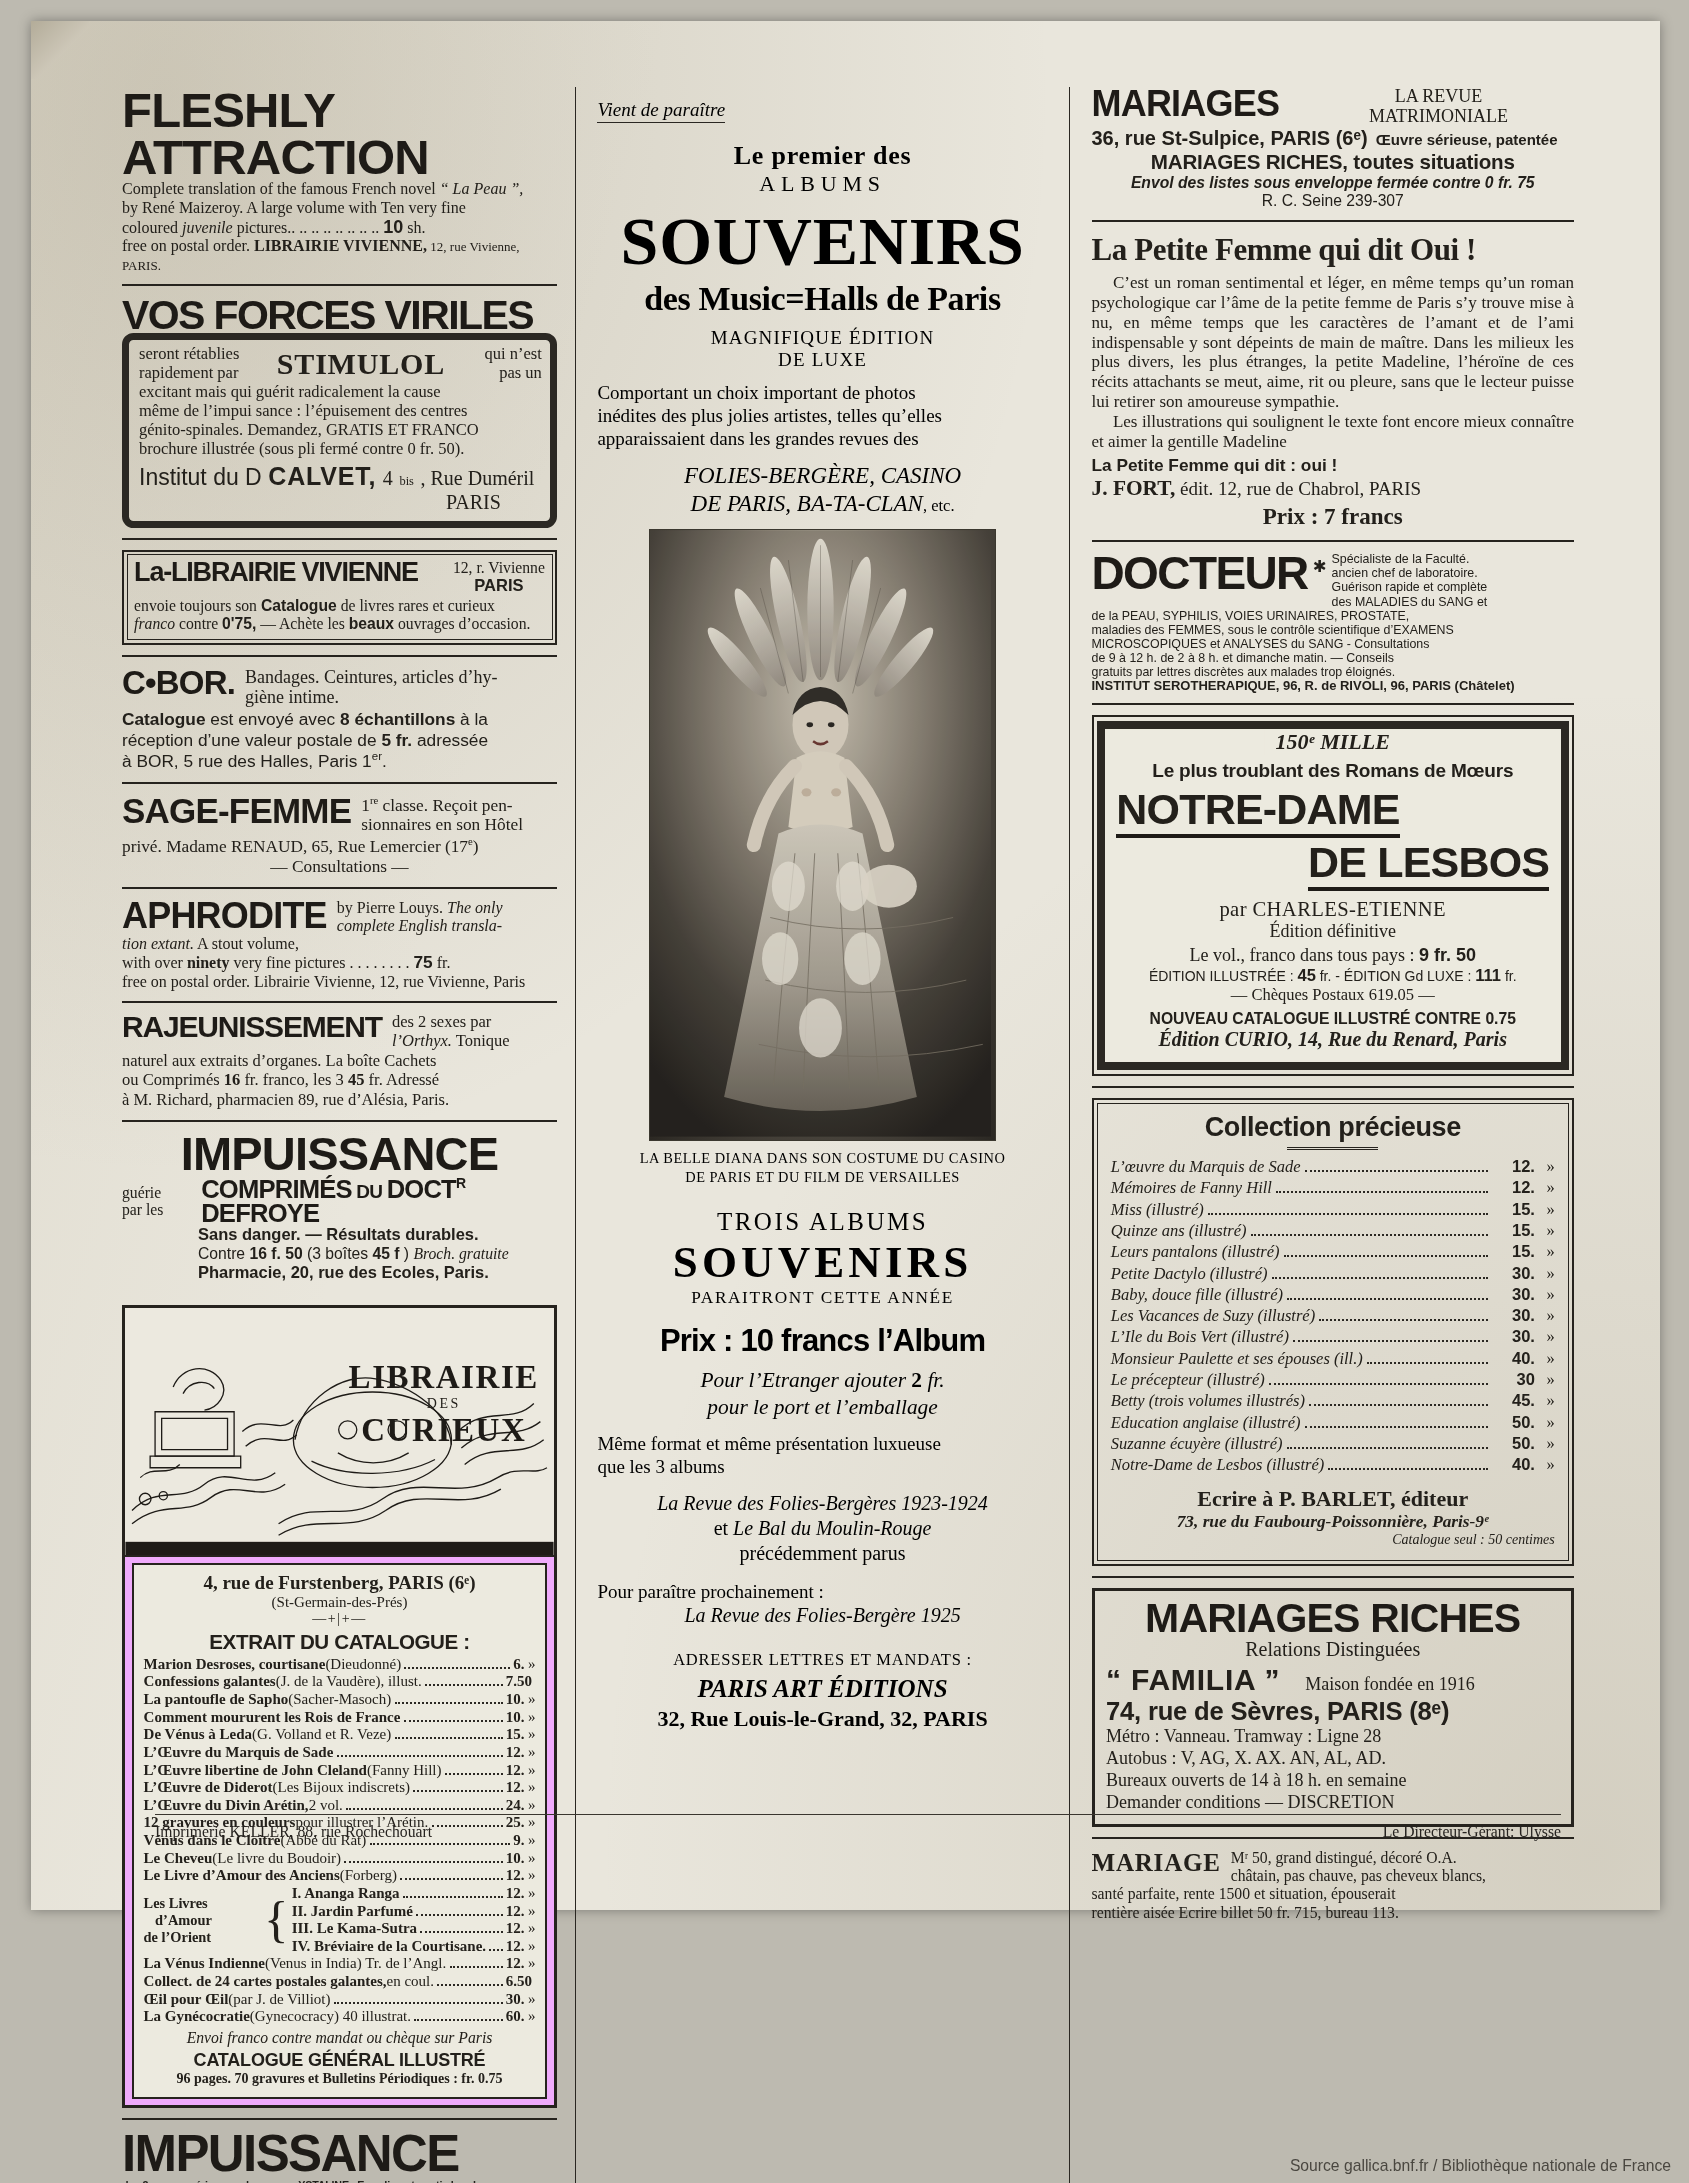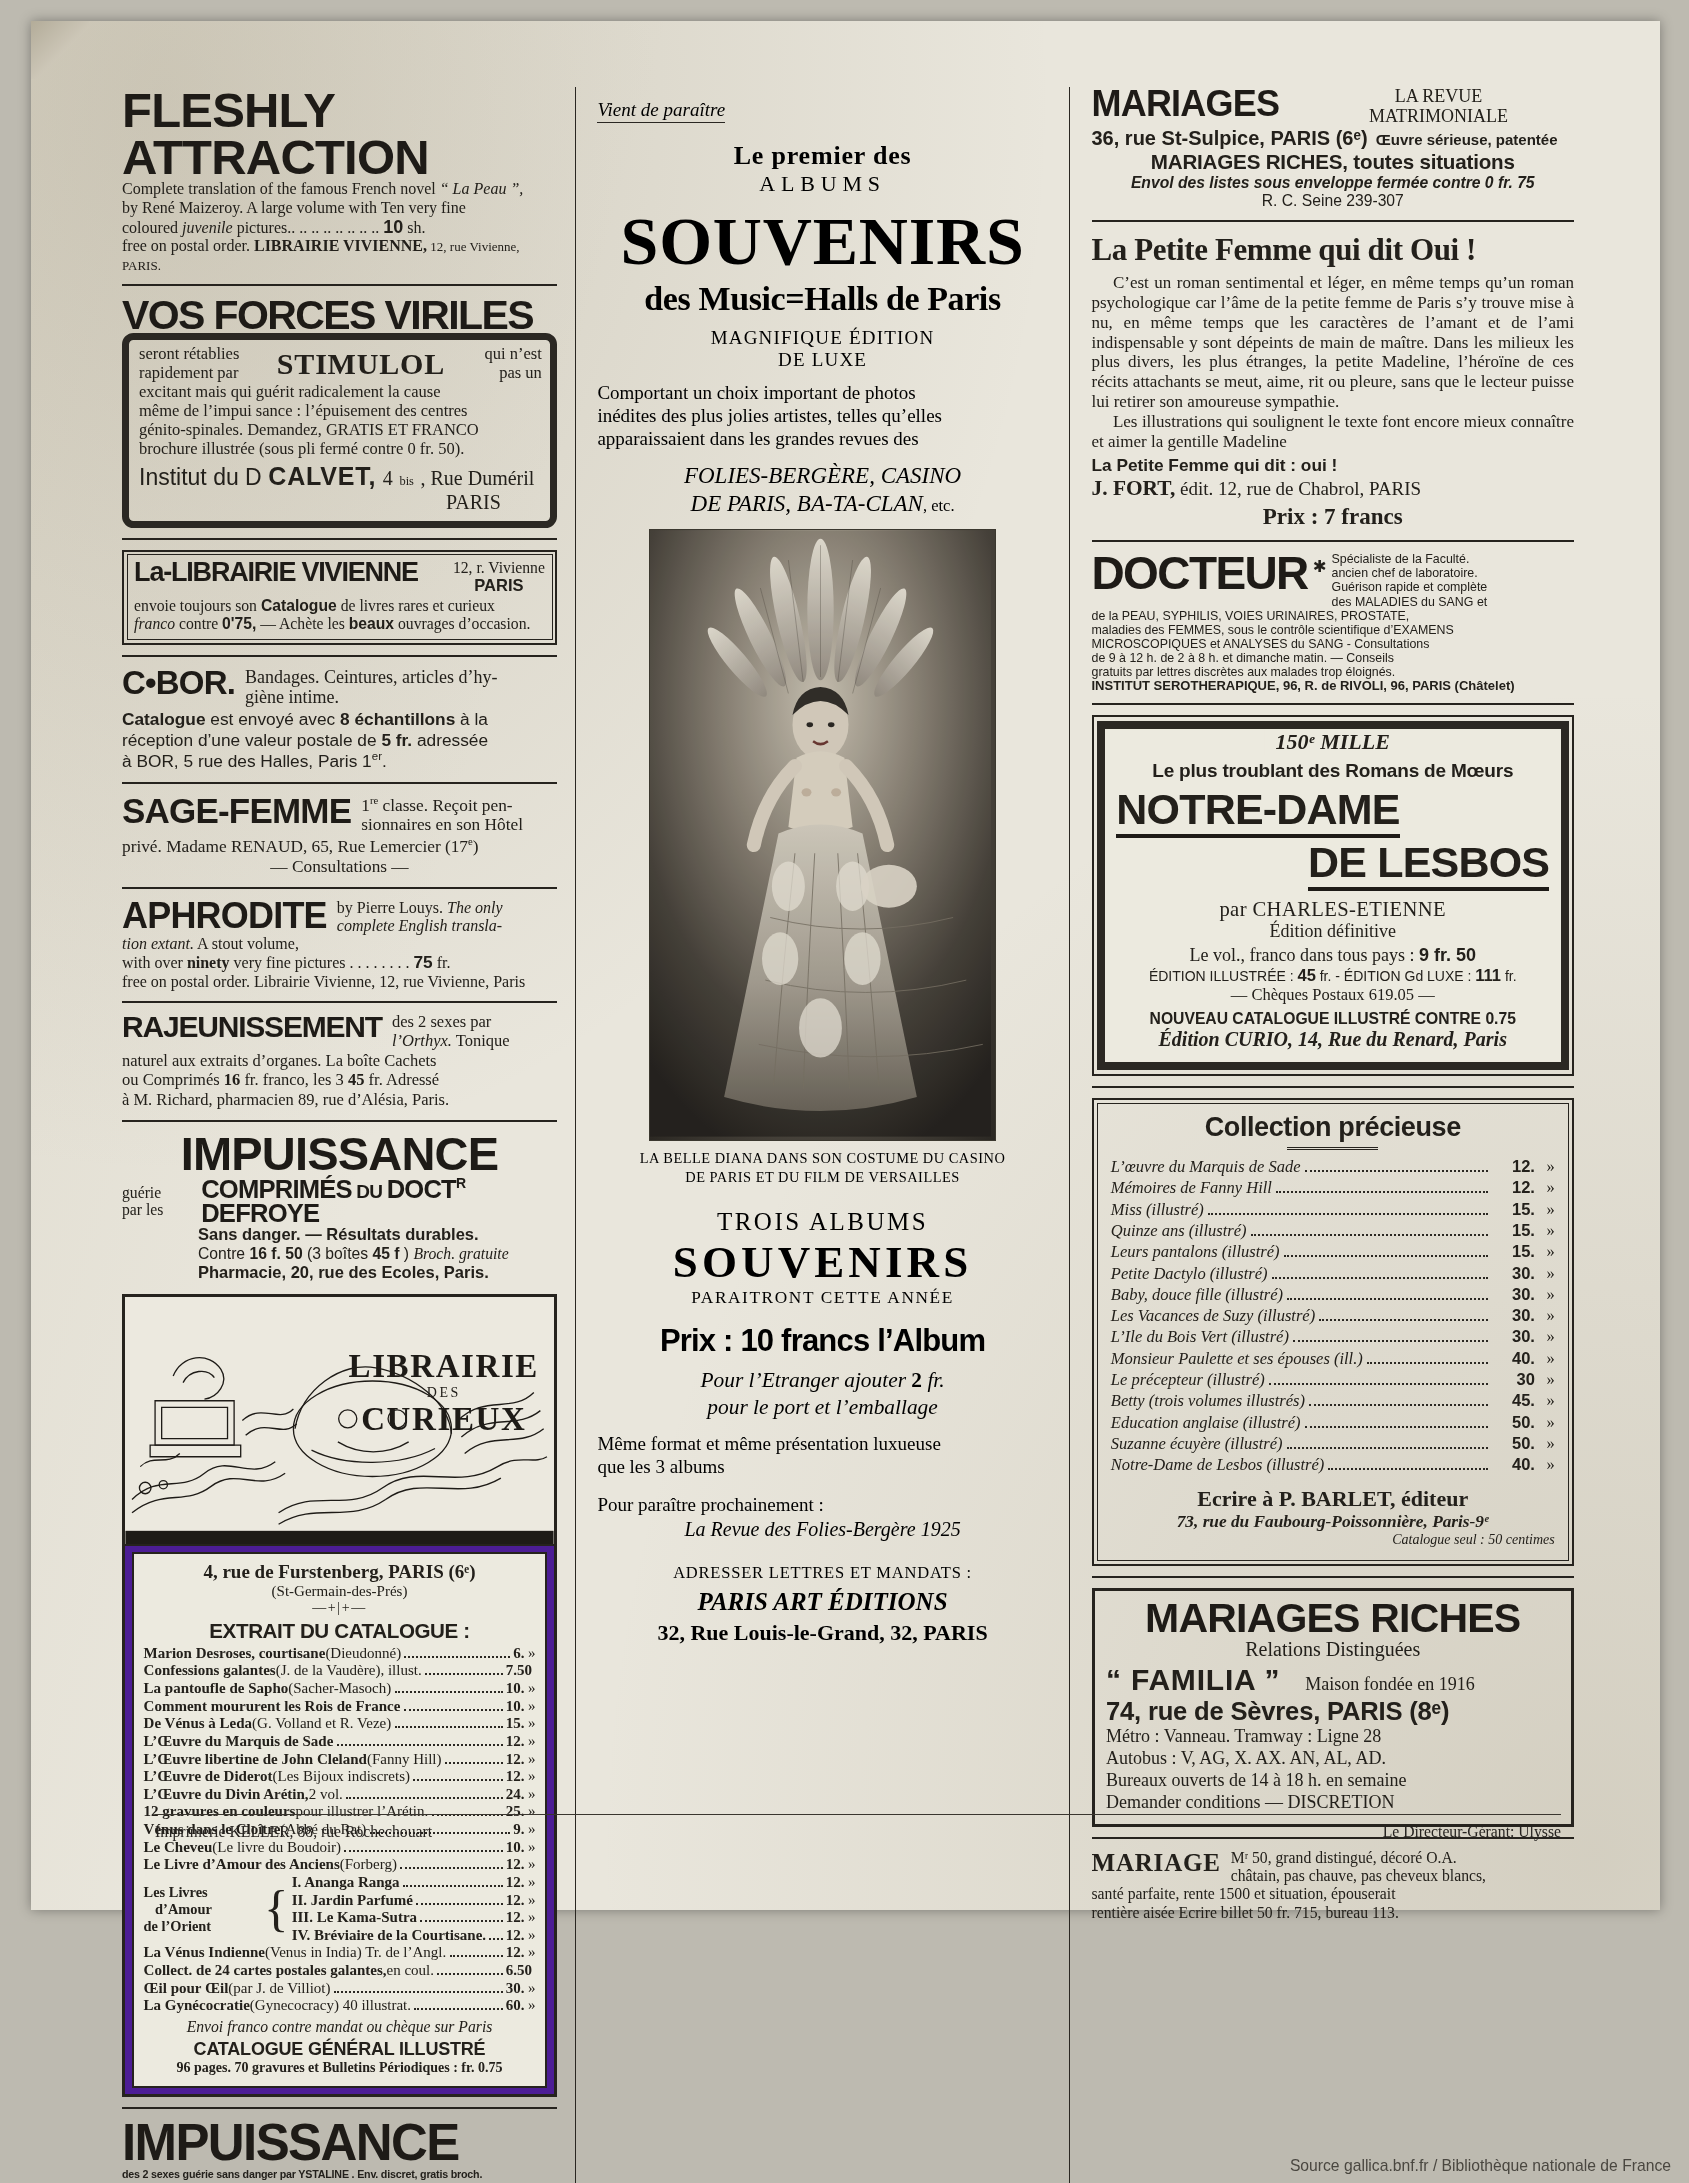--- a/index.html
+++ b/index.html
@@ -53,21 +53,21 @@
   .h-aph{font-size:36px;letter-spacing:-0.8px;}
   .h-raj{font-size:30px;letter-spacing:-1.2px;}
   .h-imp{font-size:47px;letter-spacing:-0.8px;}
   .h-imp2{font-size:51px;letter-spacing:-1.6px;}
   .h-comp{font-size:25.6px;letter-spacing:-0.8px;}
 
   .flow{overflow:hidden;}
   .flow .lead{float:left;margin-right:10px;}
 
   
-  .curieux{border:3.3px solid #26231e;margin-top:11px;background:#4c1d95;}
+  .curieux{border:3.3px solid #26231e;margin-top:22px;background:#f0abfc;}
   .curieux-art{position:relative;height:247px;background:#ece9df;overflow:hidden;border-bottom:2.5px solid #26231e;}
   .cx-title{position:absolute;right:15px;top:51px;text-align:center;}
   .cx-title .t1{font-family:"Liberation Serif",serif;font-size:33px;font-weight:bold;letter-spacing:1.6px;color:#1e1b17;}
   .cx-title .t2{font-size:14px;letter-spacing:2.5px;}
   .cx-title .t3{font-family:"Liberation Serif",serif;font-size:33px;font-weight:bold;letter-spacing:1.6px;color:#1e1b17;}
   .cat-inner{border:2.5px solid #26231e;margin:6.6px;padding:6.6px 10px 10px;background:#eceadf;}
   .cat-addr{font-size:19px;font-weight:bold;text-align:center;font-family:"Liberation Serif",serif;}
   .cat-sub{font-size:15px;text-align:center;}
   .cat-h{font-size:20.6px;font-weight:bold;text-align:center;font-family:"Liberation Sans",sans-serif;letter-spacing:-0.4px;margin:3.3px 0 1.6px;}
   .cat-list{font-size:15px;line-height:1.175;font-family:"Liberation Serif",serif;}
@@ -619,20 +619,25 @@
         <div class="mid-par">PARAITRONT CETTE ANNÉE</div>
         <div class="mid-prix" style="margin-top:15px">Prix : 10 francs l’Album</div>
         <div class="mid-it" style="margin-top:8.2px">
           <div><span>Pour l’Etranger ajouter </span><span class="b" style="font-style:normal">2</span><span> fr.</span></div>
           <div>pour  le  port  et  l’emballage</div>
         </div>
         <div class="mid-p ctr" style="margin-top:13px">
           <div>Même format et même présentation luxueuse</div>
           <div>que les 3  albums</div>
         </div>
+        <div class="mid-it" style="margin-top:11.5px;font-size:20px">
+          <div>La Revue des Folies-Bergères 1923-1924</div>
+          <div><span style="font-style:normal">et </span><span>Le Bal du Moulin-Rouge</span></div>
+          <div style="font-style:normal">précédemment parus</div>
+        </div>
         <div class="mid-p ctr" style="margin-top:15px">Pour paraître  prochainement :</div>
         <div class="mid-it" style="font-size:20px">La Revue des Folies-Bergère 1925</div>
         <div class="ctr serif" style="font-size:16.5px;letter-spacing:0.8px;margin-top:21.4px">ADRESSER LETTRES ET MANDATS :</div>
         <div class="mid-addr" style="margin-top:5px">PARIS ART ÉDITIONS</div>
         <div class="mid-addr2" style="margin-top:3.3px">32, Rue Louis-le-Grand, 32, PARIS</div>
       </div>
 
       <div class="col col-right">
 
         <div class="blk">

